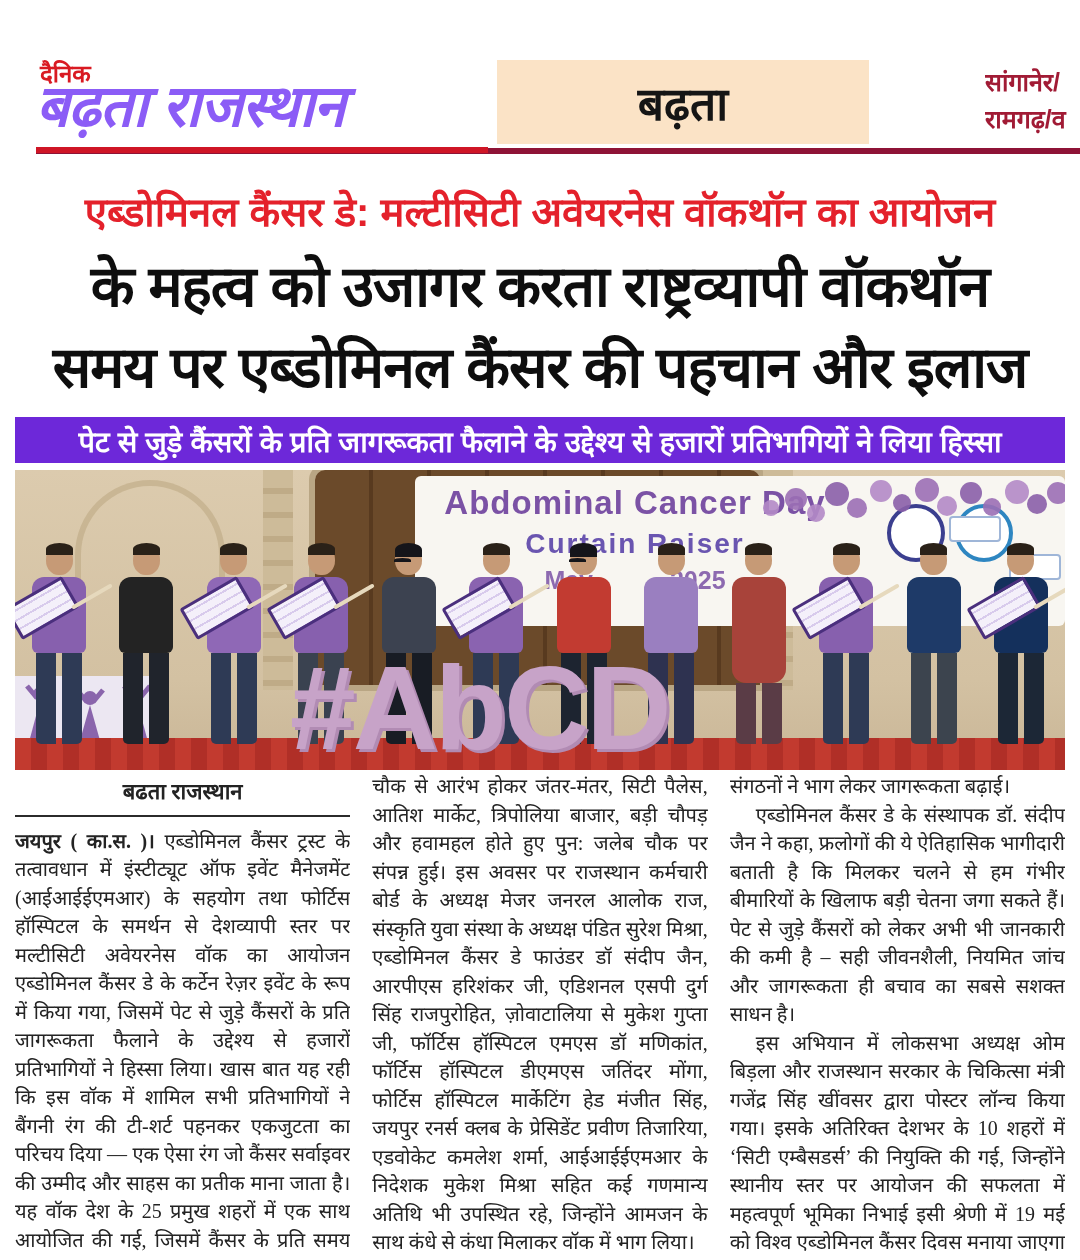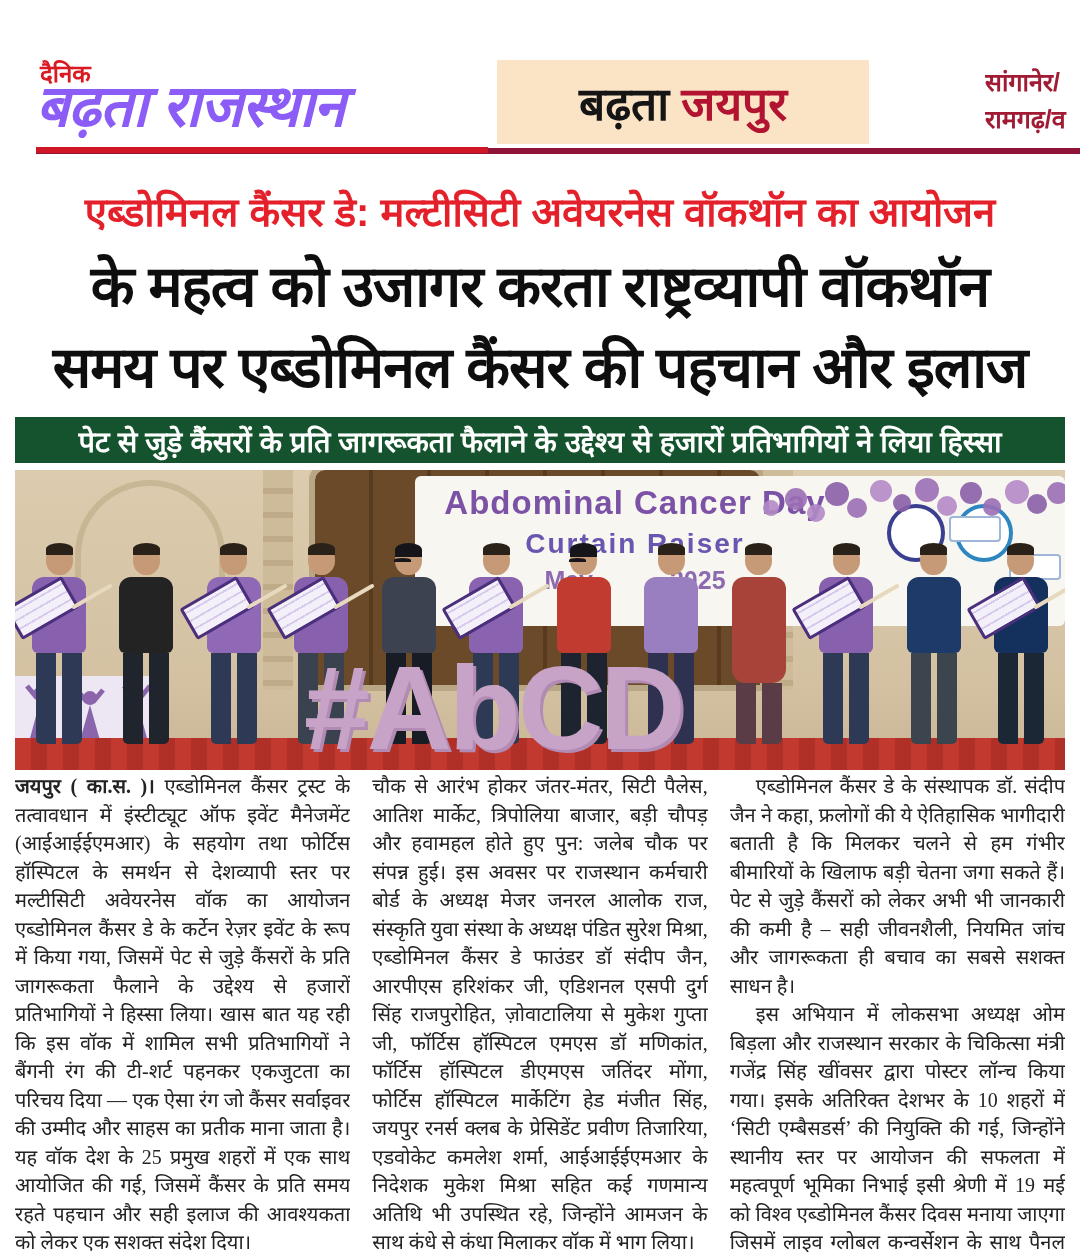--- a/index.html
+++ b/index.html
@@ -28,21 +28,21 @@
   
   .kicker-wrap { position:absolute; left:0; top:183px; width:1080px; display:flex; justify-content:center; }
   .kicker { font-family:"Liberation Sans",sans-serif; font-size:40px; font-weight:800;
     color:#e4212b; white-space:nowrap; }
   .headline-wrap { position:absolute; left:0; top:246px; width:1080px; display:flex;
     flex-direction:column; align-items:center; }
   .headline-line { font-family:"Liberation Sans",sans-serif; font-size:57px; font-weight:900;
     color:#0e0e0e; white-space:nowrap; line-height:81px; letter-spacing:-1px; }
 
   .subbanner { position:absolute; left:15px; top:417px; width:1050px; height:46px;
-    background:#14532d; display:flex; align-items:center; justify-content:center; }
+    background:#6d28d9; display:flex; align-items:center; justify-content:center; }
   .subbanner span { font-family:"Liberation Sans",sans-serif; color:#ffffff; font-size:29px;
     font-weight:800; white-space:nowrap; }
 
   
   .photo { position:absolute; left:15px; top:470px; width:1050px; height:300px; overflow:hidden;
     background:linear-gradient(#dccbae, #d3c1a2 70%, #c9b697); }
   .door { position:absolute; left:300px; top:0; width:445px; height:215px;
     background:repeating-linear-gradient(90deg,#6b4a2a 0 54px,#583a1f 54px 58px);
     border-radius:10px 10px 0 0; box-shadow:0 0 0 6px #b9a684; }
   .pillar { position:absolute; top:0; width:30px; height:220px;
@@ -74,21 +74,21 @@
   .legs { flex:1; width:46px; border-radius:0 0 5px 5px; }
   .female .torso { height:106px; border-radius:12px 12px 14px 14px; }
   .flag { position:absolute; top:46px; left:-20px; width:66px; height:36px; z-index:3;
     background:repeating-linear-gradient(0deg,#f4f0fa 0 7px,#d8cbec 7px 9px);
     border:3px solid #4a2f7d; transform:rotate(-30deg); border-radius:3px; }
   .flag::after { content:""; position:absolute; right:-42px; top:28px; width:46px; height:4px;
     background:#e6d9bd; border-radius:2px; }
 
   .carpet { position:absolute; left:0; bottom:0; width:100%; height:32px; z-index:1;
     background:repeating-linear-gradient(90deg,#c23a2f 0 16px,#b02f27 16px 32px); }
-  .hashtag { position:absolute; left:289px; bottom:-6px; z-index:5;
+  .hashtag { position:absolute; left:275px; bottom:-6px; z-index:5;
     font-family:"Liberation Sans",sans-serif; font-size:118px; font-weight:900;
     color:#c7a3c8; letter-spacing:-3px; text-shadow:3px 3px 0 #b18bb3;margin-top:40px; }
   .stage-skirt { position:absolute; left:0; bottom:24px; width:150px; height:70px; z-index:0;
     background:#ece7f2; }
 
   
   .article { position:absolute; left:15px; top:772px; width:1050px; height:482px;
     display:grid; grid-template-columns:1fr 1fr 1fr; column-gap:22px; }
   .col { overflow:hidden; text-align:justify; font-size:20px; line-height:28.5px; color:#232323; }
   .caption { text-align:center; font-weight:bold; font-size:22px; padding:6px 0 8px 0;
@@ -100,21 +100,20 @@
 </head>
 <body>
 
 <div class="mast-dainik">दैनिक</div>
 <div class="mast-title">बढ़ता राजस्थान</div>
 <div class="rule-maroon"></div>
 <div class="rule-red"></div>
 
 <div class="center-box">
   <span class="blk">बढ़ता</span>
-  <span class="red">जयपुर</span>
 </div>
 
 <div class="edition-lines">
   <div>सांगानेर/</div>
   <div>रामगढ़/व</div>
 </div>
 
 <div class="kicker-wrap">
   <div class="kicker">एब्डोमिनल कैंसर डे: मल्टीसिटी अवेयरनेस वॉकथॉन का आयोजन</div>
 </div>
@@ -243,24 +242,26 @@
         <div class="torso" style="background: rgb(20, 48, 92);"></div>
         <div class="legs" style="background: linear-gradient(90deg, rgb(28, 39, 54) 0px, rgb(28, 39, 54) 44%, transparent 44%, transparent 56%, rgb(28, 39, 54) 56%, rgb(28, 39, 54) 100%);"></div>
       </div>
     </div>
   <div class="carpet"></div>
   <div class="hashtag">#AbCD</div>
 </div>
 
 <div class="article">
   <div class="col">
+    <div class="caption">बढता राजस्थान</div>
     <p><span class="lead">जयपुर ( का.स. )। </span><span>एब्डोमिनल कैंसर ट्रस्ट के तत्वावधान में इंस्टीट्यूट ऑफ इवेंट मैनेजमेंट (आईआईईएमआर) के सहयोग तथा फोर्टिस हॉस्पिटल के समर्थन से देशव्यापी स्तर पर मल्टीसिटी अवेयरनेस वॉक का आयोजन एब्डोमिनल कैंसर डे के कर्टेन रेज़र इवेंट के रूप में किया गया, जिसमें पेट से जुड़े कैंसरों के प्रति जागरूकता फैलाने के उद्देश्य से हजारों प्रतिभागियों ने हिस्सा लिया। खास बात यह रही कि इस वॉक में शामिल सभी प्रतिभागियों ने बैंगनी रंग की टी-शर्ट पहनकर एकजुटता का परिचय दिया — एक ऐसा रंग जो कैंसर सर्वाइवर की उम्मीद और साहस का प्रतीक माना जाता है। यह वॉक देश के 25 प्रमुख शहरों में एक साथ आयोजित की गई, जिसमें कैंसर के प्रति समय रहते पहचान और सही इलाज की आवश्यकता को लेकर एक सशक्त संदेश दिया।</span></p>
 
   </div>
   <div class="col">
     <p>चौक से आरंभ होकर जंतर-मंतर, सिटी पैलेस, आतिश मार्केट, त्रिपोलिया बाजार, बड़ी चौपड़ और हवामहल होते हुए पुन: जलेब चौक पर संपन्न हुई। इस अवसर पर राजस्थान कर्मचारी बोर्ड के अध्यक्ष मेजर जनरल आलोक राज, संस्कृति युवा संस्था के अध्यक्ष पंडित सुरेश मिश्रा, एब्डोमिनल कैंसर डे फाउंडर डॉ संदीप जैन, आरपीएस हरिशंकर जी, एडिशनल एसपी दुर्ग सिंह राजपुरोहित, ज़ोवाटालिया से मुकेश गुप्ता जी, फॉर्टिस हॉस्पिटल एमएस डॉ मणिकांत, फॉर्टिस हॉस्पिटल डीएमएस जतिंदर मोंगा, फोर्टिस हॉस्पिटल मार्केटिंग हेड मंजीत सिंह, जयपुर रनर्स क्लब के प्रेसिडेंट प्रवीण तिजारिया, एडवोकेट कमलेश शर्मा, आईआईईएमआर के निदेशक मुकेश मिश्रा सहित कई गणमान्य अतिथि भी उपस्थित रहे, जिन्होंने आमजन के साथ कंधे से कंधा मिलाकर वॉक में भाग लिया।</p>
 
   </div>
   <div class="col">
+    <p>संगठनों ने भाग लेकर जागरूकता बढ़ाई।</p>
     <p class="indent">एब्डोमिनल कैंसर डे के संस्थापक डॉ. संदीप जैन ने कहा, फ्रलोगों की ये ऐतिहासिक भागीदारी बताती है कि मिलकर चलने से हम गंभीर बीमारियों के खिलाफ बड़ी चेतना जगा सकते हैं। पेट से जुड़े कैंसरों को लेकर अभी भी जानकारी की कमी है – सही जीवनशैली, नियमित जांच और जागरूकता ही बचाव का सबसे सशक्त साधन है।</p>
     <p class="indent">इस अभियान में लोकसभा अध्यक्ष ओम बिड़ला और राजस्थान सरकार के चिकित्सा मंत्री गजेंद्र सिंह खींवसर द्वारा पोस्टर लॉन्च किया गया। इसके अतिरिक्त देशभर के 10 शहरों में ‘सिटी एम्बैसडर्स’ की नियुक्ति की गई, जिन्होंने स्थानीय स्तर पर आयोजन की सफलता में महत्वपूर्ण भूमिका निभाई इसी श्रेणी में 19 मई को विश्व एब्डोमिनल कैंसर दिवस मनाया जाएगा जिसमें लाइव ग्लोबल कन्वर्सेशन के साथ पैनल डिस्कशन किया जाएगा और एब्डोमिनल कैंसर को लेकर जागरूकता का संदेश दिया जाएगा।</p>
   </div>
 </div>
 
 </body></html>

